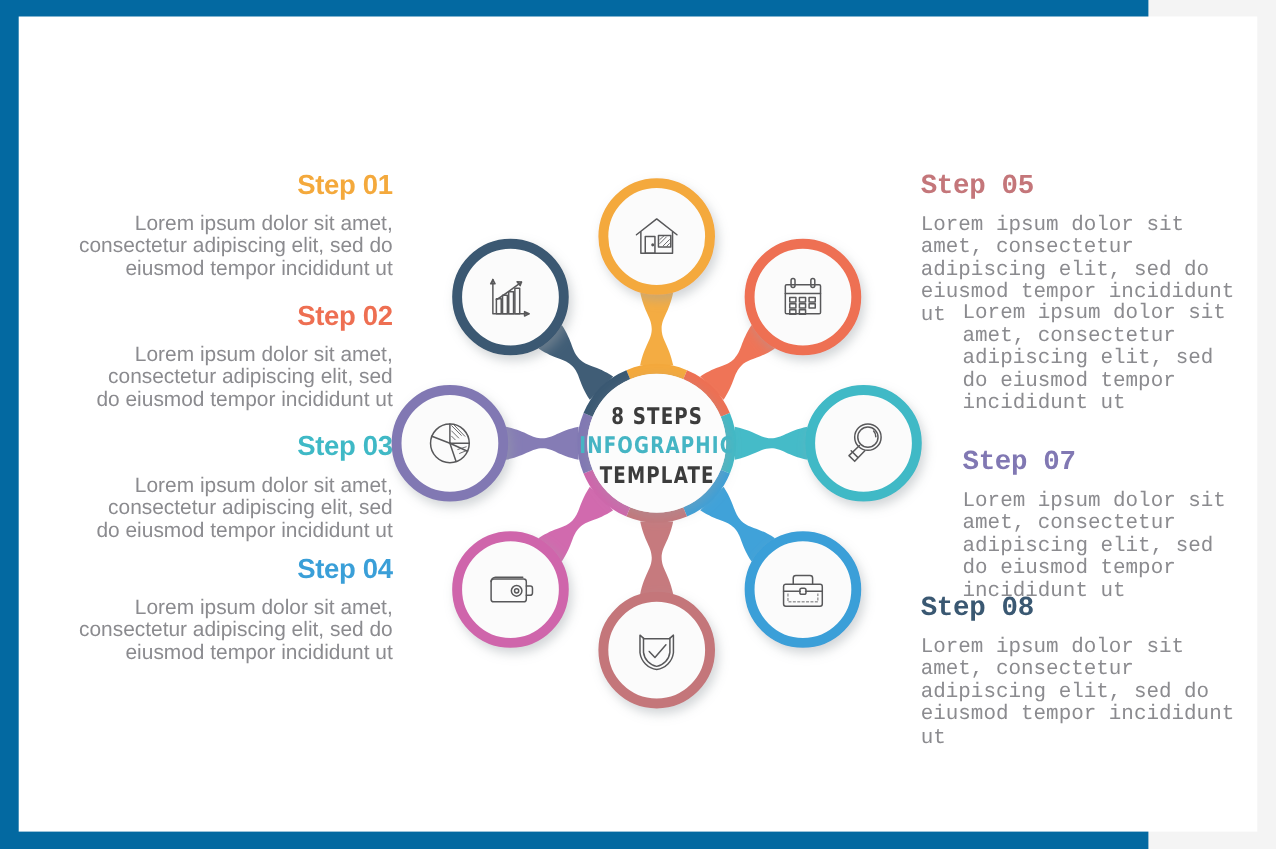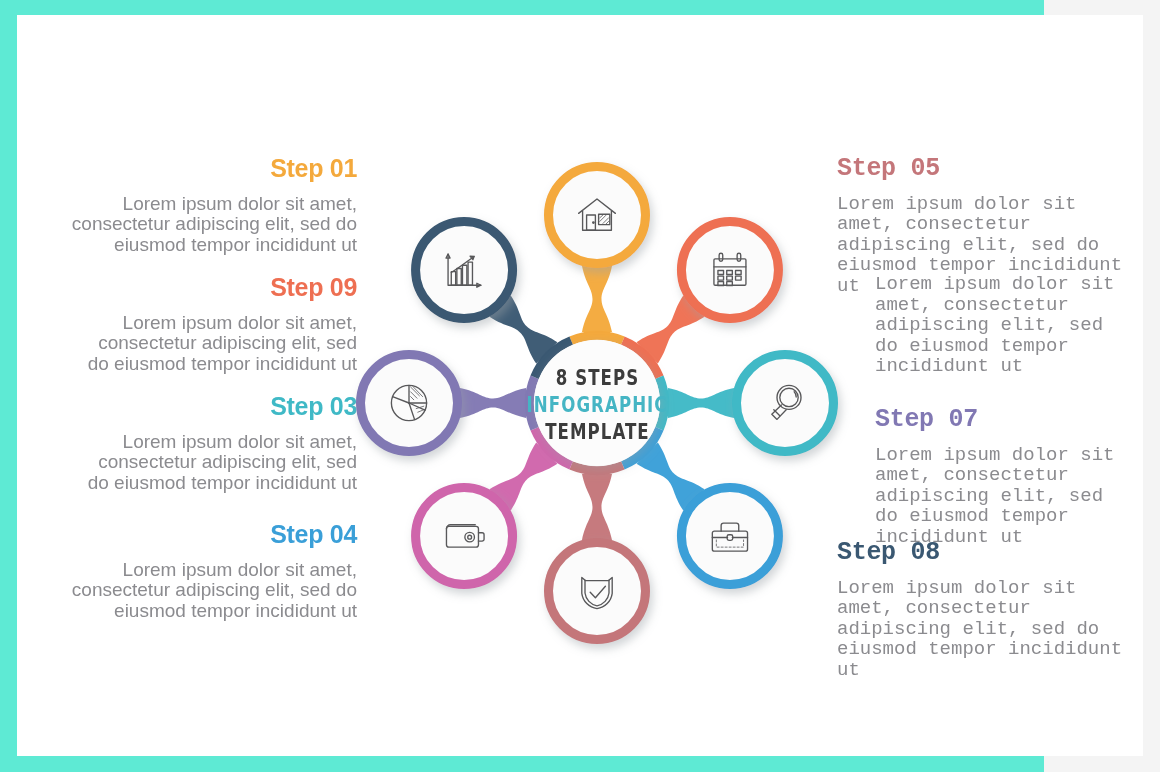--- a/index.html
+++ b/index.html
@@ -3,21 +3,21 @@
 <meta charset="utf-8">
 <title>8 Steps Infographic Template</title>
 <style>
   * { box-sizing: border-box; margin: 0; padding: 0; }
   html, body {
     width: 1160px; height: 772px;
     background: #f4f4f4;
     font-family: "Liberation Sans", sans-serif;
     overflow: hidden;
   }
-  #page { position: relative; width: 1044px; height: 772px; background: #5eead4; }
+  #page { position: relative; width: 1044px; height: 772px; background: #0369a1; }
 
   #canvas {
     position: absolute;
     left: 17px; top: 15px;
     width: 1126px; height: 741px;
     background: #ffffff;
   }
 
   
   .col { position: absolute; width: 300px; }
@@ -88,30 +88,30 @@
   <div id="canvas">
 
     <div class="col col-left">
 
       <div class="step-block ind-0" style="top:140px;">
         <div class="step-title" style="color: rgb(244, 169, 60);">Step 01</div>
         <div class="step-desc" style="color: rgb(139, 139, 143);">Lorem ipsum dolor sit amet, consectetur adipiscing elit, sed do eiusmod tempor incididunt ut</div>
       </div>
 
       <div class="step-block ind-1" style="top:259px;">
-        <div class="step-title" style="color: rgb(238, 111, 82);">Step 09</div>
+        <div class="step-title" style="color: rgb(238, 111, 82);">Step 02</div>
         <div class="step-desc" style="color: rgb(139, 139, 143);">Lorem ipsum dolor sit amet, consectetur adipiscing elit, sed do eiusmod tempor incididunt ut</div>
       </div>
 
       <div class="step-block ind-1" style="top:378px;">
         <div class="step-title" style="color: rgb(63, 185, 198);">Step 03</div>
         <div class="step-desc" style="color: rgb(139, 139, 143);">Lorem ipsum dolor sit amet, consectetur adipiscing elit, sed do eiusmod tempor incididunt ut</div>
       </div>
 
-      <div class="step-block ind-0" style="top:506px;">
+      <div class="step-block ind-0" style="top:489px;">
         <div class="step-title" style="color: rgb(58, 159, 216);">Step 04</div>
         <div class="step-desc" style="color: rgb(139, 139, 143);">Lorem ipsum dolor sit amet, consectetur adipiscing elit, sed do eiusmod tempor incididunt ut</div>
       </div>
 
     </div>
 
     <div class="col col-right">
 
       <div class="step-block ind-0" style="top:140px;">
         <div class="step-title" style="color: rgb(196, 118, 122);">Step 05</div>

